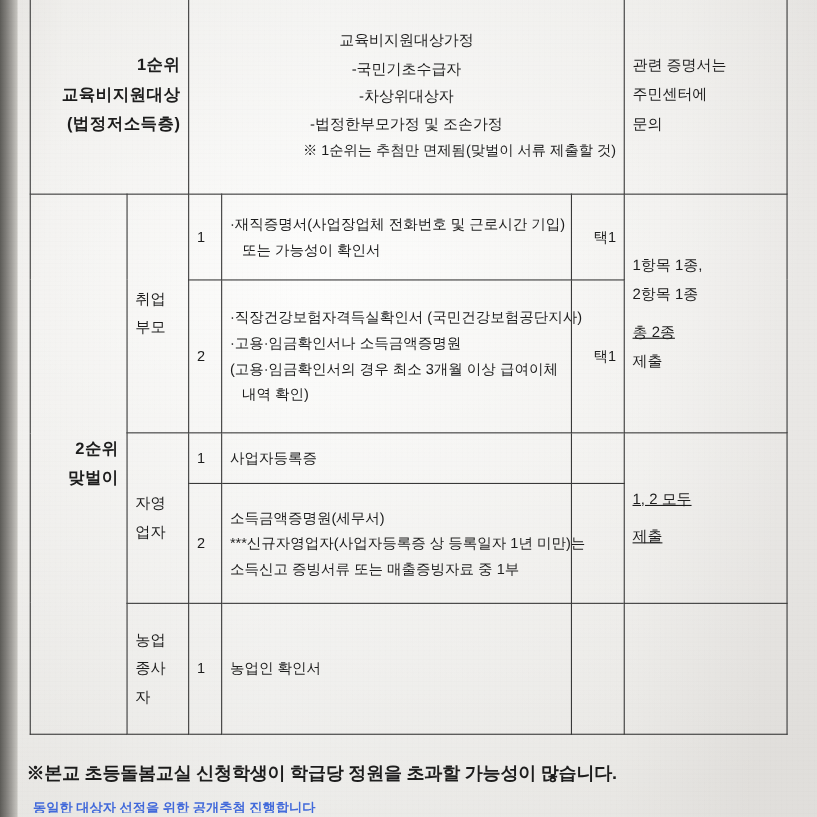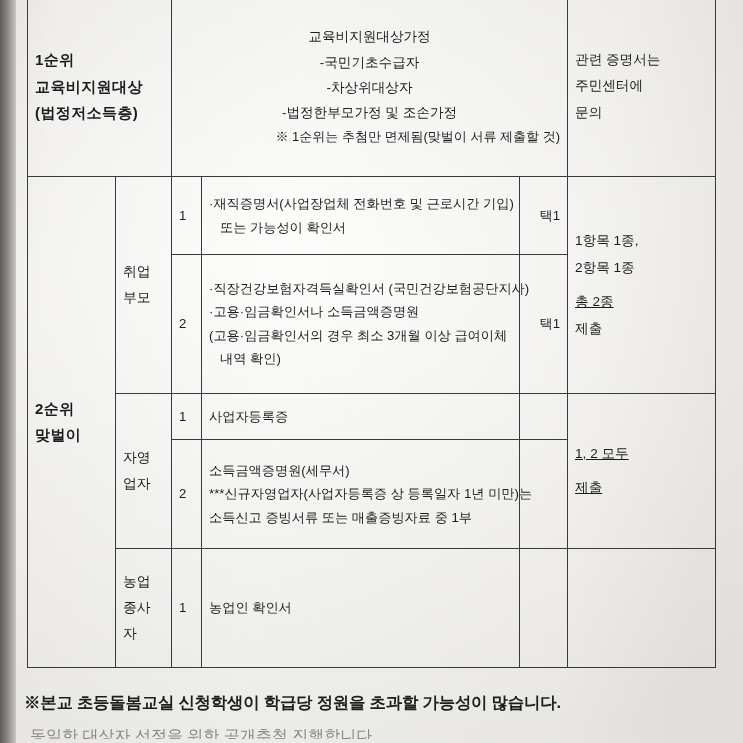--- a/index.html
+++ b/index.html
@@ -68,21 +68,21 @@
   .c-desc   { width: 318px; }
   .c-pick   { width: 48px;  text-align: right; }
   .c-note   { width: 148px; text-align: center; }
 
   .rank-title {
     font-size: 15px;
     font-weight: 700;
     letter-spacing: .4px;
     line-height: 1.75;
   }
-  .rank-title .l2 { display: block; }
+  .rank-title .l2 { display: block; text-align: right; }
 
   .head-cell {
     text-align: center;
     font-size: 13.6px;
     line-height: 1.85;
     padding: 10px 6px 12px;
   }
   .head-cell div { white-space: nowrap; }
   .head-cell .note-small { font-size: 13px; text-align: right; }
 
@@ -117,23 +117,23 @@
     font-size: 16.4px;
     font-weight: 700;
     letter-spacing: -0.2px;
     white-space: nowrap;
   }
   .footer-cut {
     position: absolute;
     left: 30px;
     top: 726px;
     width: 700px;
-    font-size: 16px;
-    font-weight: 400;
-    color: #737373;
+    font-size: 12px;
+    font-weight: 700;
+    color: #1d4ed8;
     height: 17px;
     overflow: hidden;
     opacity: .82;
     clip-path: inset(0 0 4px 0);
   }
 
   
   .grain {
     position: absolute;
     inset: 0;

